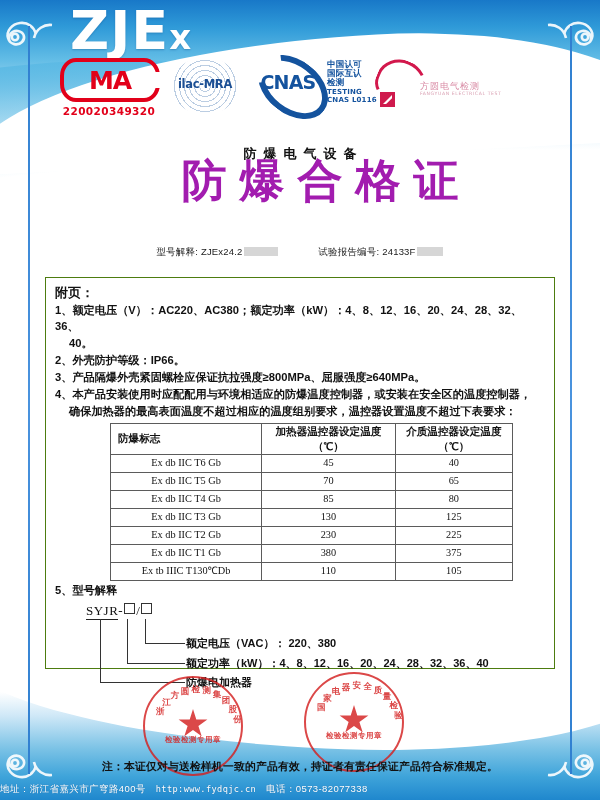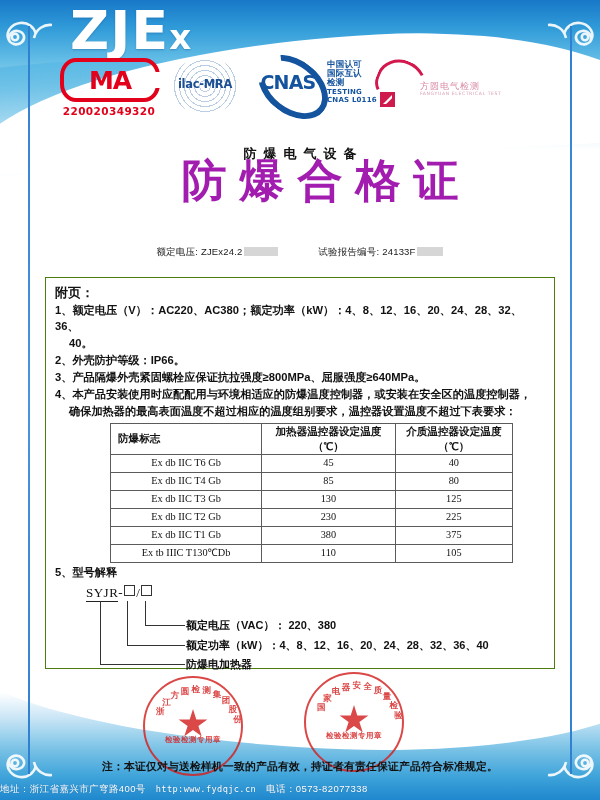--- a/index.html
+++ b/index.html
@@ -445,21 +445,21 @@
       </div>
       <div class="fy-txt">方圆电气检测</div>
       <div class="fy-txt2">FANGYUAN ELECTRICAL TEST</div>
     </div>
   </div>
 
   <div class="subtitle">防爆电气设备</div>
   <div class="maintitle">防爆合格证</div>
 
   <div class="certnos">
-    <span>额定电压:</span>
+    <span>型号解释:</span>
     <span>ZJEx24.2</span><span class="redact"></span>
     <span class="gap"></span>
     <span>试验报告编号:</span>
     <span>24133F</span><span class="redact sm"></span>
   </div>
 
   <div class="box">
 
     <div class="fuye">附页：</div>
 
@@ -487,20 +487,25 @@
           <th class="hleft">防爆标志</th>
           <th>加热器温控器设定温度（℃）</th>
           <th>介质温控器设定温度（℃）</th>
         </tr>
       </thead>
       <tbody>
         <tr>
           <td class="c1">Ex db IIC T6 Gb</td>
           <td class="c2">45</td>
           <td class="c3">40</td>
+        </tr>
+        <tr>
+          <td class="c1">Ex db IIC T5 Gb</td>
+          <td class="c2">70</td>
+          <td class="c3">65</td>
         </tr>
         <tr>
           <td class="c1">Ex db IIC T4 Gb</td>
           <td class="c2">85</td>
           <td class="c3">80</td>
         </tr>
         <tr>
           <td class="c1">Ex db IIC T3 Gb</td>
           <td class="c2">130</td>
           <td class="c3">125</td>

